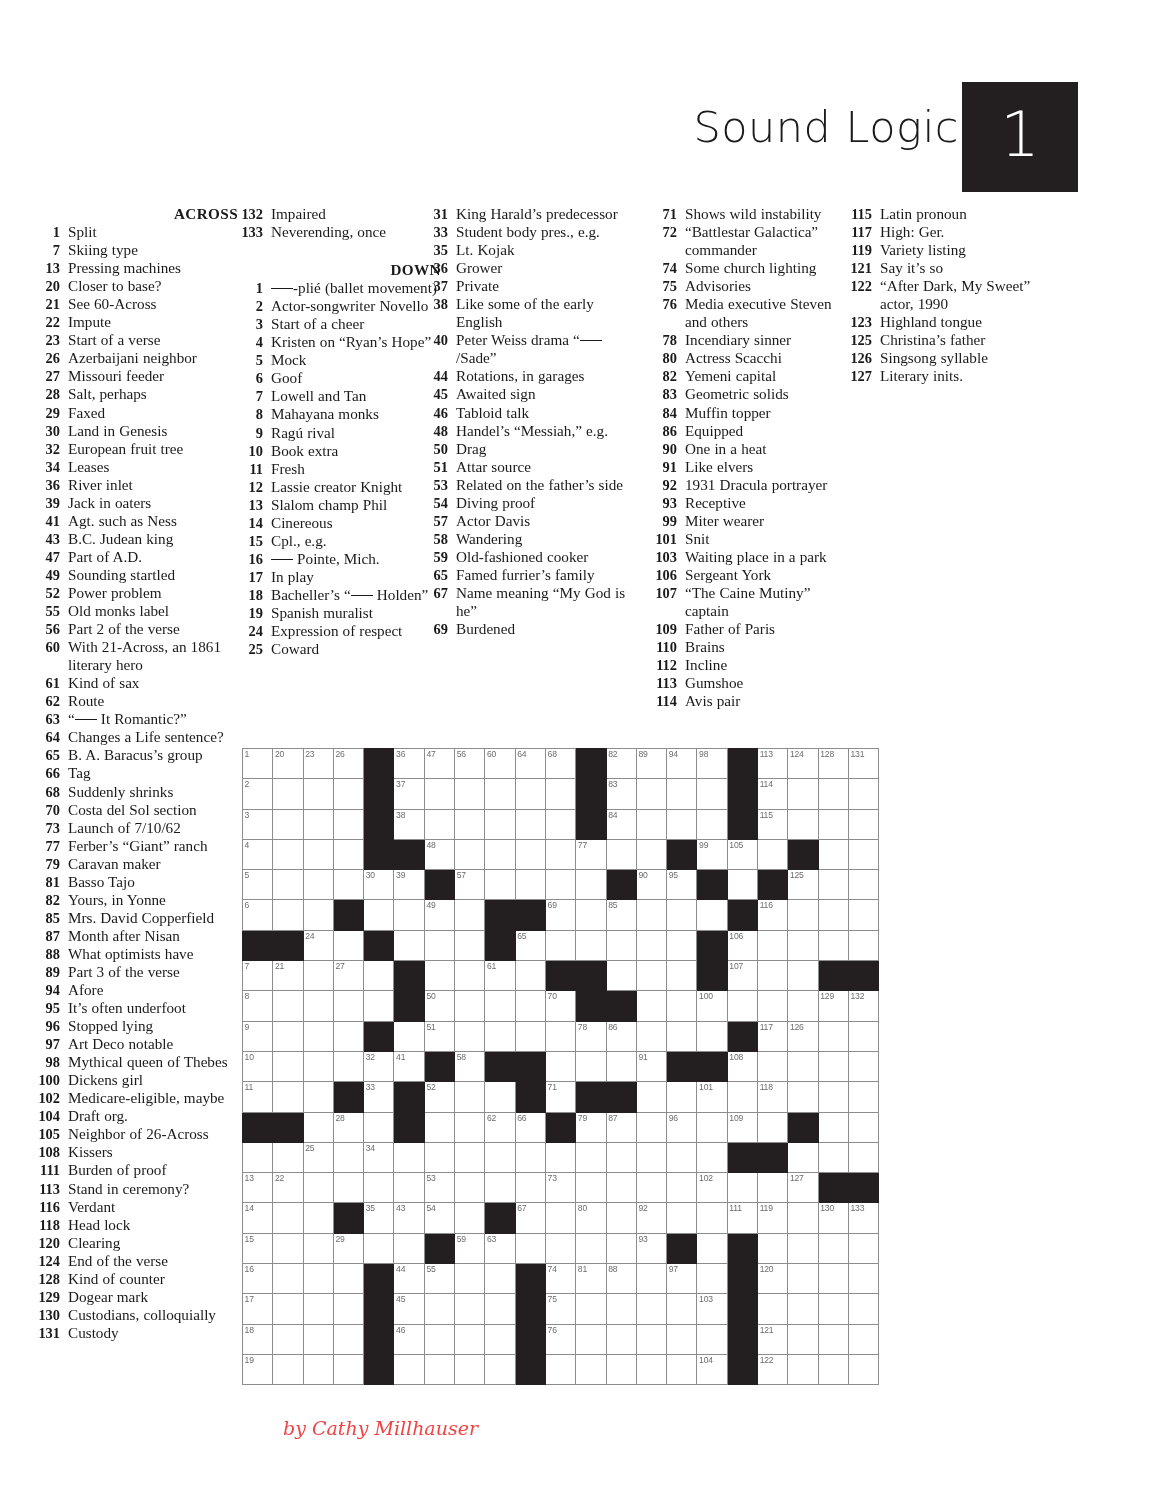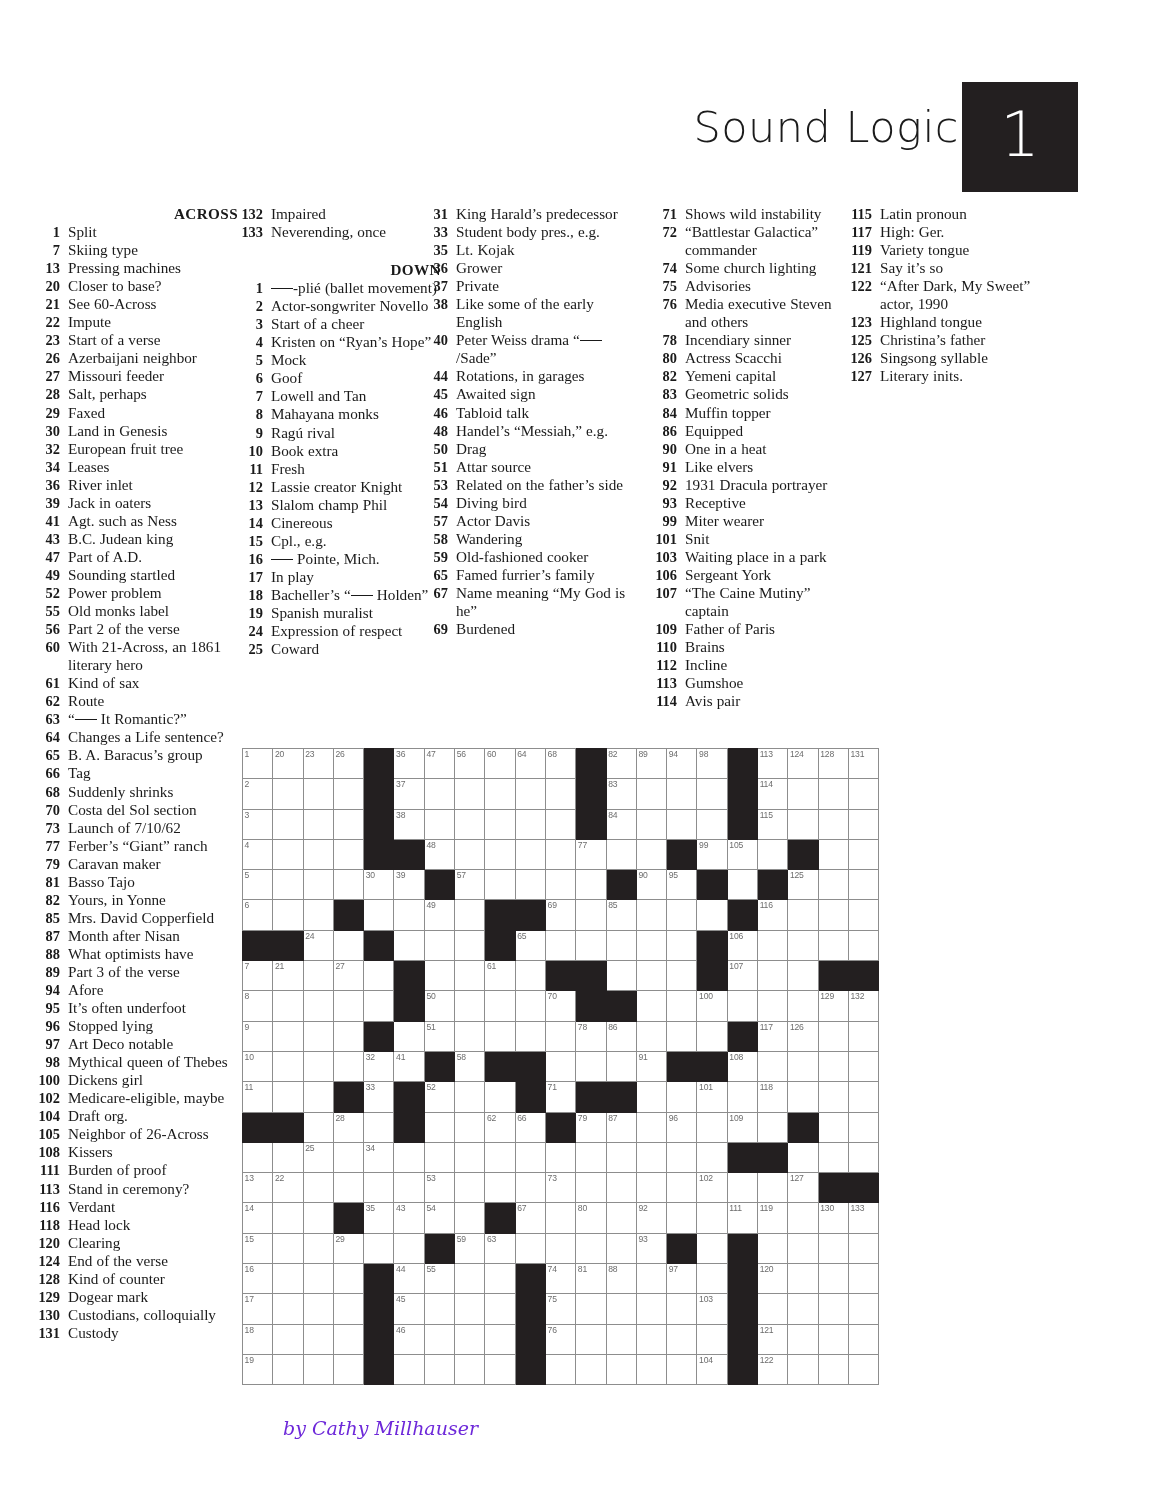--- a/index.html
+++ b/index.html
@@ -133,21 +133,21 @@
     letter-spacing: -0.2px;
   }
 
   
   #byline {
     position: absolute;
     left: 283px; top: 1417px;
     font-family: "DejaVu Serif", serif;
     font-style: italic;
     font-size: 19px;
-    color: #6d28d9;
+    color: #ef4444;
   }
 </style>
 </head>
 <body>
 
 <div id="header">
   <div id="puzzle-title">Sound Logic</div>
   <div id="puzzle-number-box">
     <div id="puzzle-number">1</div>
   </div>
@@ -548,21 +548,21 @@
       <div class="clue">
         <span class="clue-num">51</span>
         <span class="clue-text">Attar source</span>
       </div>
       <div class="clue">
         <span class="clue-num">53</span>
         <span class="clue-text">Related on the father’s side</span>
       </div>
       <div class="clue">
         <span class="clue-num">54</span>
-        <span class="clue-text">Diving bird</span>
+        <span class="clue-text">Diving proof</span>
       </div>
       <div class="clue">
         <span class="clue-num">57</span>
         <span class="clue-text">Actor Davis</span>
       </div>
       <div class="clue">
         <span class="clue-num">58</span>
         <span class="clue-text">Wandering</span>
       </div>
       <div class="clue">
@@ -688,21 +688,21 @@
       <div class="clue">
         <span class="clue-num">115</span>
         <span class="clue-text">Latin pronoun</span>
       </div>
       <div class="clue">
         <span class="clue-num">117</span>
         <span class="clue-text">High: Ger.</span>
       </div>
       <div class="clue">
         <span class="clue-num">119</span>
-        <span class="clue-text">Variety tongue</span>
+        <span class="clue-text">Variety listing</span>
       </div>
       <div class="clue">
         <span class="clue-num">121</span>
         <span class="clue-text">Say it’s so</span>
       </div>
       <div class="clue">
         <span class="clue-num">122</span>
         <span class="clue-text">“After Dark, My Sweet” actor, 1990</span>
       </div>
       <div class="clue">

